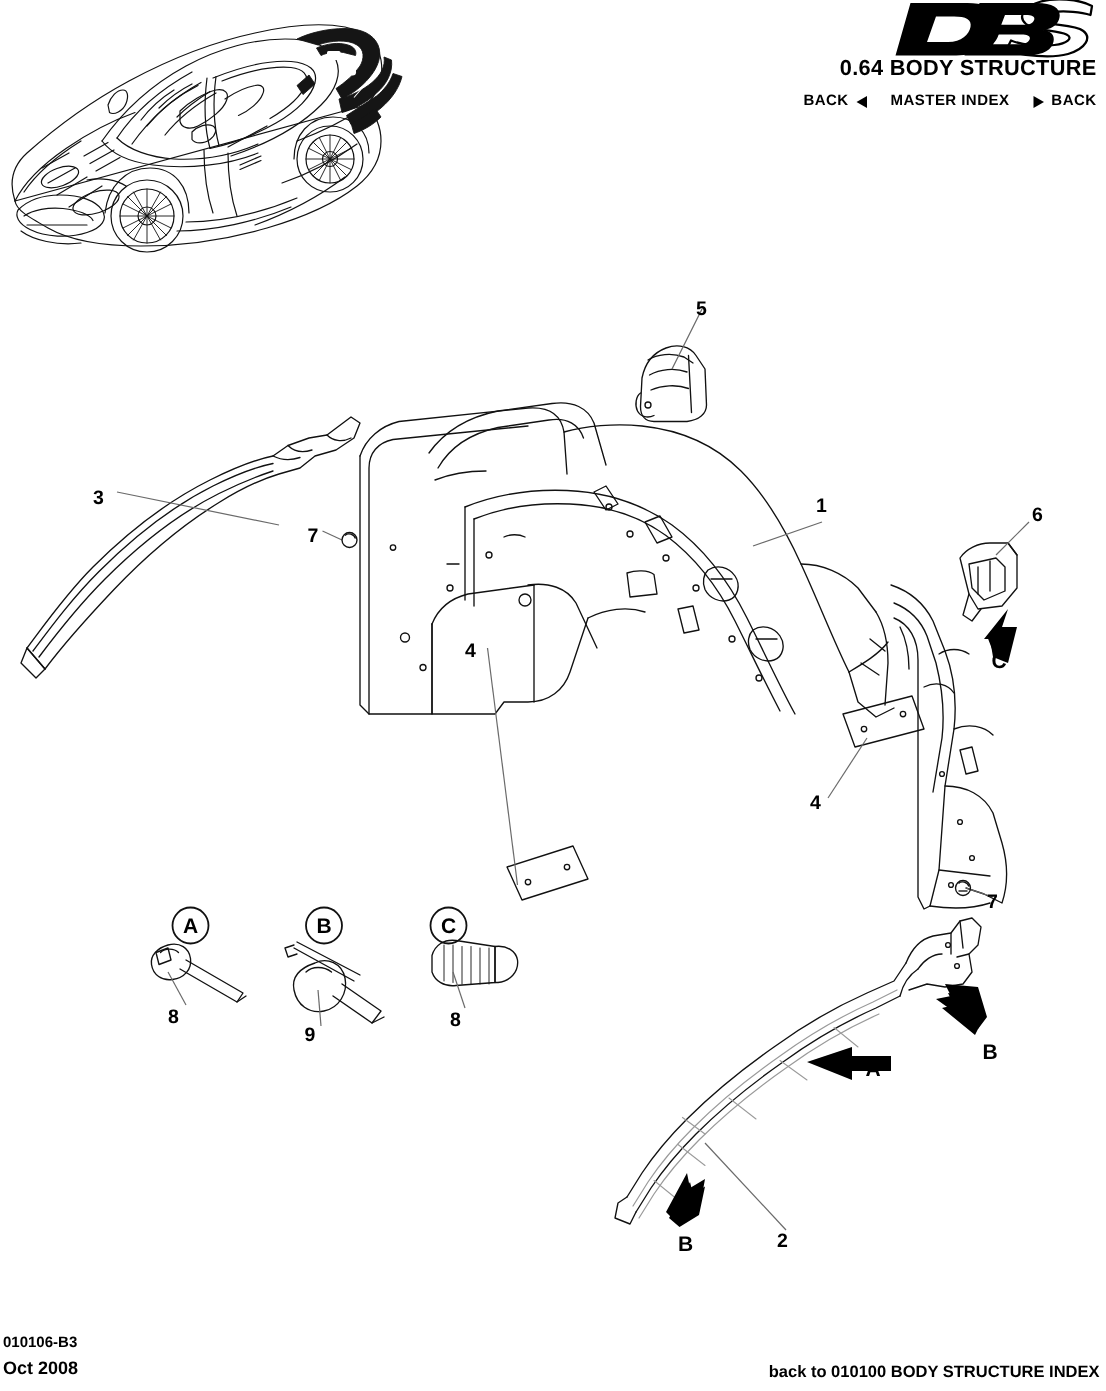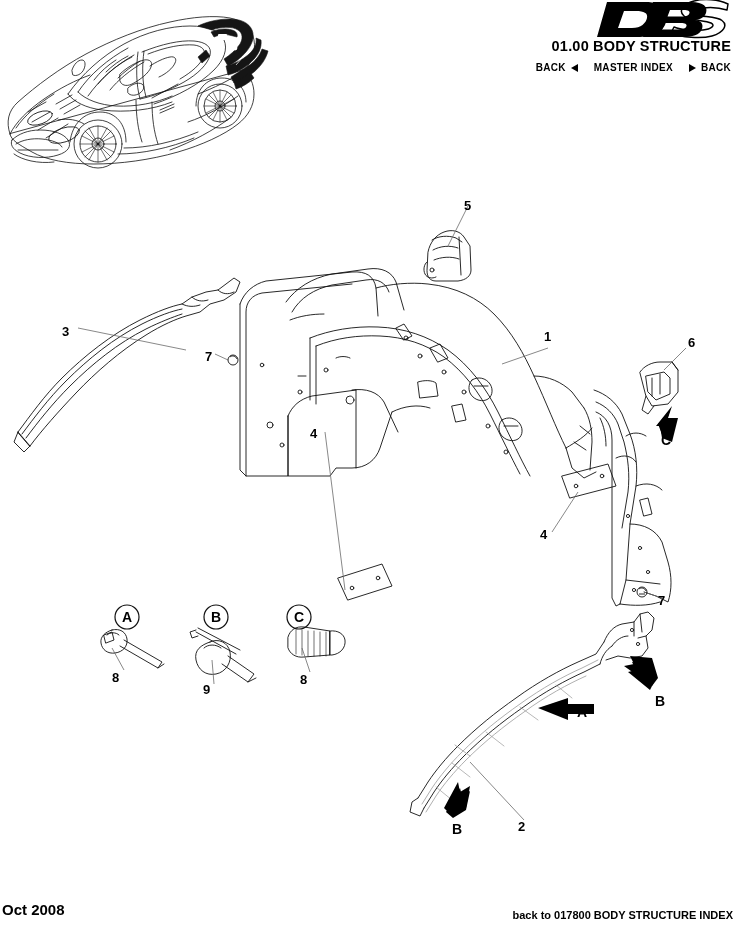--- a/index.html
+++ b/index.html
@@ -40,21 +40,21 @@
   }
   .arrowlbl{
     font-family:"Liberation Sans", sans-serif;
     font-size:14px;font-weight:bold;color:#000;line-height:1;
   }
 
   
   #footer-left{left:2px;bottom:6px;font-size:10px;line-height:1.45;}
   #footer-left .docid{font-weight:bold;font-size:10px;}
   #footer-left .doctitle{font-weight:bold;font-size:10.5px;}
-  #footer-left .docdate{font-weight:bold;font-size:15px;text-align:center;}
+  #footer-left .docdate{font-weight:bold;font-size:12px;text-align:center;}
   #index-link{
     right:4px;bottom:6px;font-size:11px;font-weight:bold;
     white-space:nowrap;cursor:pointer;
   }
 </style>
 </head>
 <body>
 
 <div class="abs" id="brand-logo">
   <svg viewBox="0 0 140 42" width="140" height="42" aria-hidden="true">
@@ -69,21 +69,21 @@
                C96 26 94 25 90 25 Z"></path>
     </g>
     <path d="M137 6 C128 1 112 0.5 103 3 C92 6 87 13 93 18
              C98 22.5 114 22 120 25 C125 27.5 120 31 112 32
              C103 33.2 90 32 83 29 L80 35 C90 39.5 110 41 121 38
              C133 34.5 137 27 131 22.5 C126 18.5 110 19 104 16.5
              C99.5 14.5 103 11 111 10 C119 9 130 10 136 12 Z" fill="none" stroke="#000" stroke-width="1.5" stroke-linejoin="round"></path>
   </svg>
 </div>
 
-<div class="abs" id="doc-section-title">01.00 BODY STRUCTURE</div>
+<div class="abs" id="doc-section-title">0.64 BODY STRUCTURE</div>
 
 <div class="abs" id="nav-bar">
   <span class="navlink">BACK</span>
   <span class="tri tri-left"></span>
   <span class="nav-gap"></span>
   <span class="navlink">MASTER INDEX</span>
   <span class="nav-gap"></span>
   <span class="tri tri-right"></span>
   <span class="navlink">BACK</span>
 </div>
@@ -499,16 +499,17 @@
 <div class="abs callout" style="left:112px;top:671px">8</div>
 <div class="abs callout" style="left:203px;top:683px">9</div>
 <div class="abs callout" style="left:300px;top:673px">8</div>
 
 <div class="abs arrowlbl" style="left:661px;top:433px">C</div>
 <div class="abs arrowlbl" style="left:655px;top:694px">B</div>
 <div class="abs arrowlbl" style="left:577px;top:705px">A</div>
 <div class="abs arrowlbl" style="left:452px;top:822px">B</div>
 
 <div class="abs" id="footer-left">
+  <div class="docid">010106-B3</div>
   <div class="docdate">Oct 2008</div>
 </div>
 
-<div class="abs" id="index-link">back to 017800 BODY STRUCTURE INDEX</div>
+<div class="abs" id="index-link">back to 010100 BODY STRUCTURE INDEX</div>
 
 </body></html>

